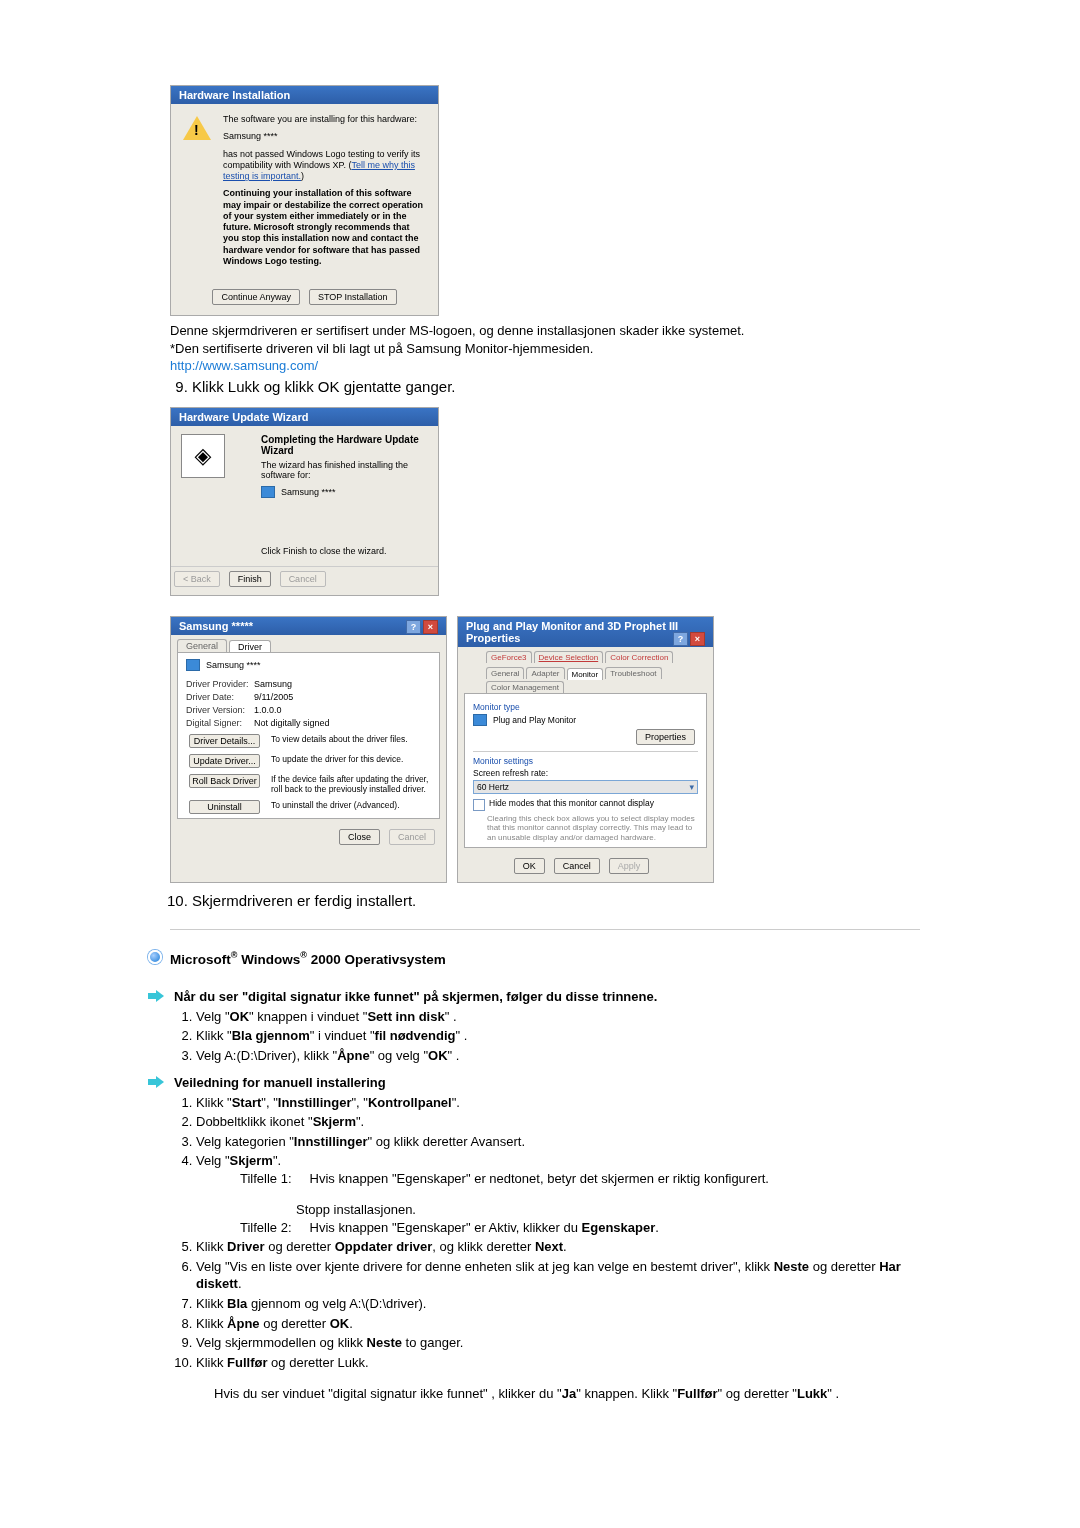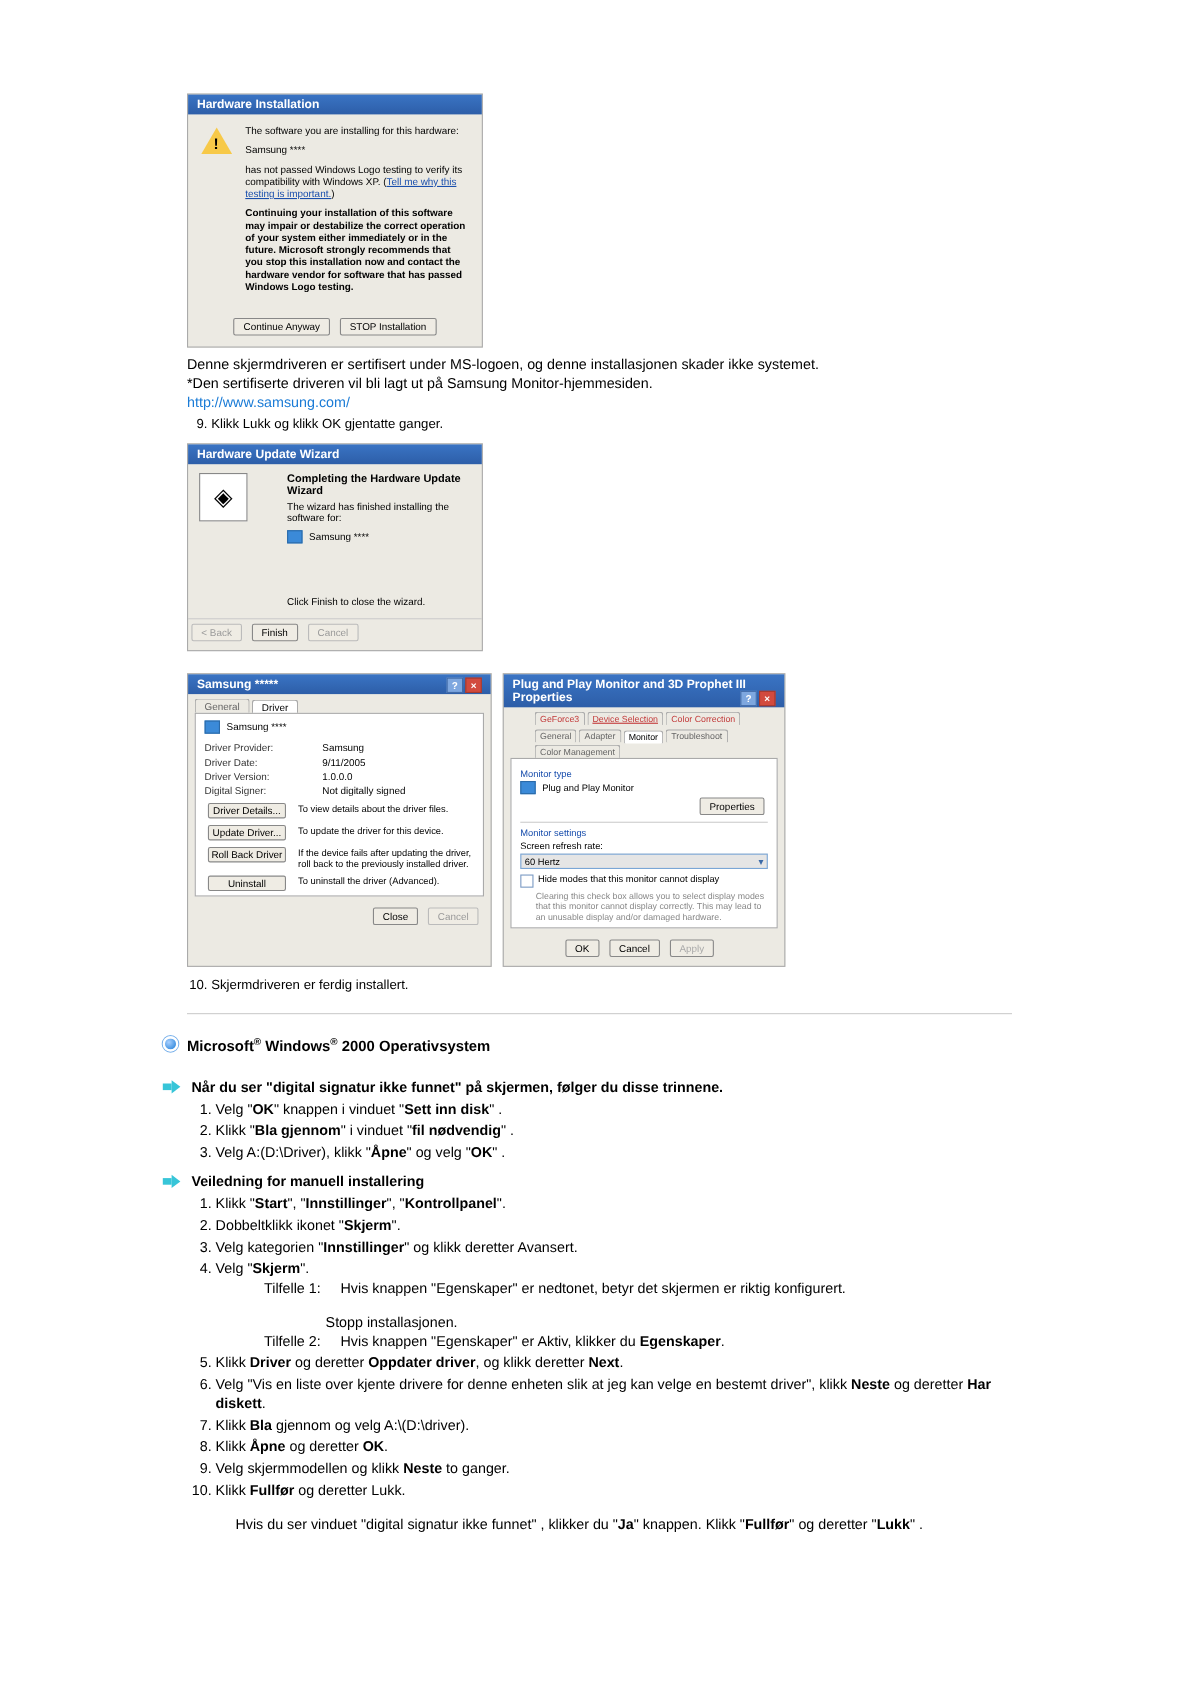--- a/index.html
+++ b/index.html
@@ -62,21 +62,21 @@
     font-size: 9px;
     padding: 2px 8px;
     border-radius: 2px;
     margin: 0 3px;
   }
   .btn.disabled { color: #9a9a9a; border-color: #bbb; }
 
   
   .para { font-size: 13px; line-height: 1.35; }
   .para a { color: #1a7bd6; text-decoration: none; }
-  ol.numlist { font-size: 12px; margin: 2px 0 0 0; padding-left: 22px; }
+  ol.numlist { font-size: 15px; margin: 2px 0 0 0; padding-left: 22px; }
   ol.numlist > li { margin-bottom: 2px; line-height: 1.35; }
 
   
   .dlg2 { width: 267px; }
   .dlg2 .body { padding: 8px 10px 6px 10px; display: flex; }
   .dlg2 .left { width: 70px; flex: 0 0 80px; }
   .wiz-icon {
     width: 42px; height: 42px;
     border: 1px solid #888;
     background: #fff;
@@ -94,21 +94,21 @@
   
   .dlg-row { display: flex; gap: 10px; }
   .dlg3 { width: 275px; }
   .dlg3 .titlebar .q { float: right; display: flex; gap: 2px; }
   .winbtn { width:13px;height:12px;display:inline-block;border:1px solid #426ba8;background:#7ea7df;font-size:9px;text-align:center;color:#fff;line-height:12px;}
   .winbtn.red{background:#d24a3e;border-color:#a33a30;}
   .dlg3 .tabs { display: flex; font-size: 9px; padding: 4px 6px 0 6px; gap: 2px;}
   .tab { border: 1px solid #aaa; border-bottom: none; padding: 1px 8px; background:#eceae3; border-radius: 3px 3px 0 0; color:#666;}
   .tab.active { background: #fff; color: #000; font-weight: normal; position: relative; top:1px;}
   .dlg3 .pane { background: #fff; margin: 0 6px 6px 6px; border: 1px solid #aaa; padding: 6px 8px 4px 8px; font-size: 9px; min-height: 130px; position: relative;}
-  .dlg3 .pane .row { display: flex; margin-bottom: 3px; gap: 39px; }
+  .dlg3 .pane .row { display: flex; margin-bottom: 3px; }
   .dlg3 .pane .row .lbl { width: 68px; color: #333; }
   .dlg3 .dev-head { display: flex; align-items: center; gap: 6px; margin-bottom: 8px; }
   .dlg3 .action-row { display: flex; align-items: flex-start; gap: 8px; margin-top: 6px;}
   .dlg3 .action-row .btn { width: 65px; text-align: center; padding: 1px 2px;}
   .dlg3 .action-row .desc { font-size: 8.5px; flex: 1; line-height: 1.2; }
   .dlg3 .dlg-buttons { text-align: right; padding: 4px 8px 8px 0;}
   
   .dlg4 { width: 255px; }
   .dlg4 .tabs .tab { font-size: 8px; padding:1px 4px;}
   .dlg4 .pane { font-size: 8.5px; }

